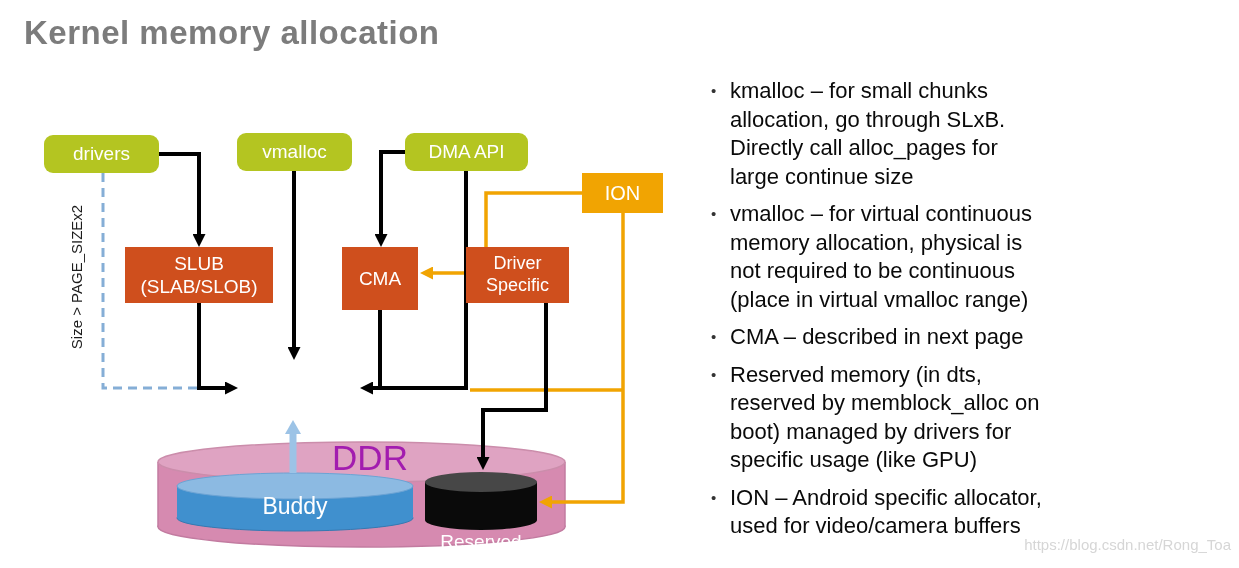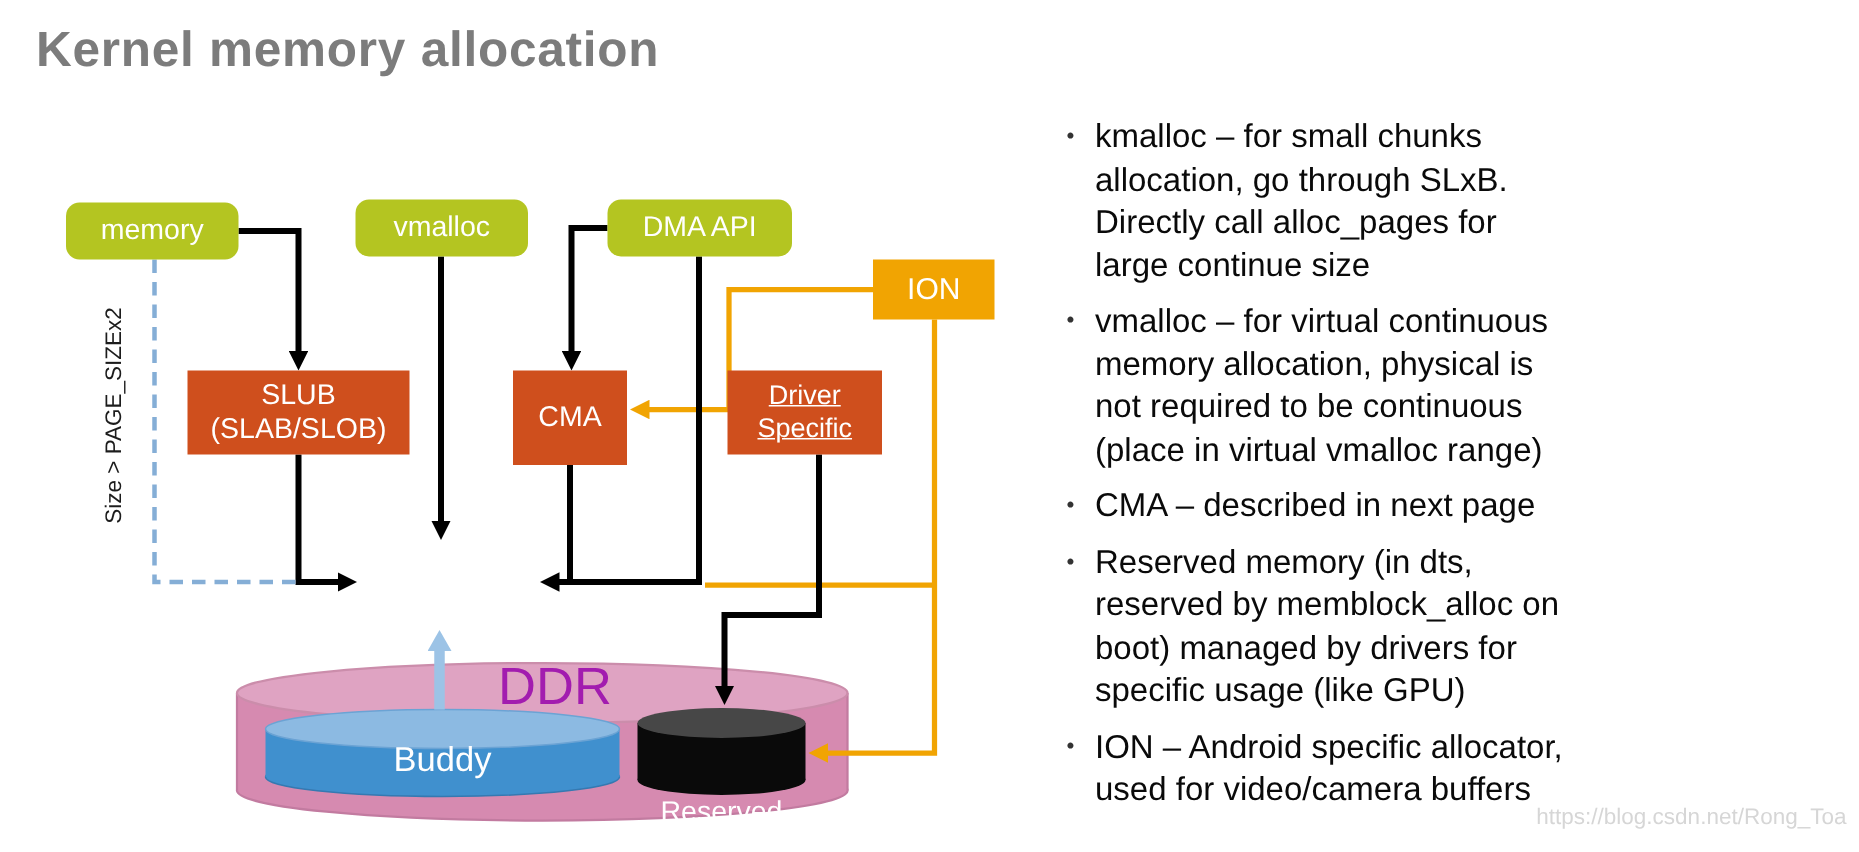--- a/index.html
+++ b/index.html
@@ -16,21 +16,21 @@
   .node {
     position:absolute; display:flex; align-items:center; justify-content:center;
     color:#fff; text-align:center; white-space:pre-line; line-height:1.22;
   }
   .n-kmalloc  { left:44px;  top:135px; width:115px; height:38px; background:#b4c521; border-radius:9px; font-size:19px; }
   .n-vmalloc  { left:237px; top:133px; width:115px; height:38px; background:#b4c521; border-radius:9px; font-size:19px; }
   .n-dma      { left:405px; top:133px; width:123px; height:38px; background:#b4c521; border-radius:9px; font-size:19px; }
   .n-ion      { left:582px; top:173px; width:81px;  height:40px; background:#f1a402; font-size:20px; }
   .n-slub     { left:125px; top:247px; width:148px; height:56px; background:#cf4f1d; font-size:19px; }
   .n-cma      { left:342px; top:247px; width:76px;  height:63px; background:#cf4f1d; font-size:19px; }
-  .n-driver   { left:485px; top:247px; width:103px; height:56px; background:#cf4f1d; font-size:18px;text-decoration:underline; }
+  .n-driver   { left:466px; top:247px; width:103px; height:56px; background:#cf4f1d; font-size:18px; }
   .n-page     { left:238px; top:360px; width:122px; height:57px;
                 background:linear-gradient(#74abdd,#4a8cc6); border:1px solid #4a85bb;
                 border-radius:2px; font-size:19px; }
   .lbl { position:absolute; color:#fff; text-align:center; }
   .l-ddr      { left:330px; top:438px; width:80px;  font-size:35px; color:#a21caf; }
   .l-buddy    { left:235px; top:493px; width:120px; font-size:23px; }
   .l-reserved { left:427px; top:496px; width:108px; font-size:19px;margin-top:35px; }
   .size-note {
     position:absolute; left:76px; top:277px;
     transform:translate(-50%,-50%) rotate(-90deg);
@@ -94,21 +94,21 @@
     <path d="M466,171 V388 H372" fill="none" stroke="#000" stroke-width="4" marker-end="url(#ab)"></path>
     <path d="M380,302 V390" fill="none" stroke="#000" stroke-width="4"></path>
     <path d="M546,303 V410 H483 V458" fill="none" stroke="#000" stroke-width="4" marker-end="url(#ab)"></path>
     <path d="M199,303 V388 H226" fill="none" stroke="#000" stroke-width="4" marker-end="url(#ab)"></path>
 
     <path d="M103,173 V388 H197" fill="none" stroke="#85aed6" stroke-width="3" stroke-dasharray="9 6"></path>
 
     <path d="M293,473 V433" fill="none" stroke="#9cc3e6" stroke-width="7" marker-end="url(#abl)"></path>
   </svg>
 
-  <div class="node n-kmalloc">memory</div>
+  <div class="node n-kmalloc">drivers</div>
   <div class="node n-dma">DMA API</div>
   <div class="node n-vmalloc">vmalloc</div>
   <div class="node n-ion">ION</div>
   <div class="node n-slub">SLUB
 (SLAB/SLOB)</div>
   <div class="node n-cma">CMA</div>
   <div class="node n-driver">Driver
 Specific</div>
 
   <div class="lbl l-ddr">DDR</div>

